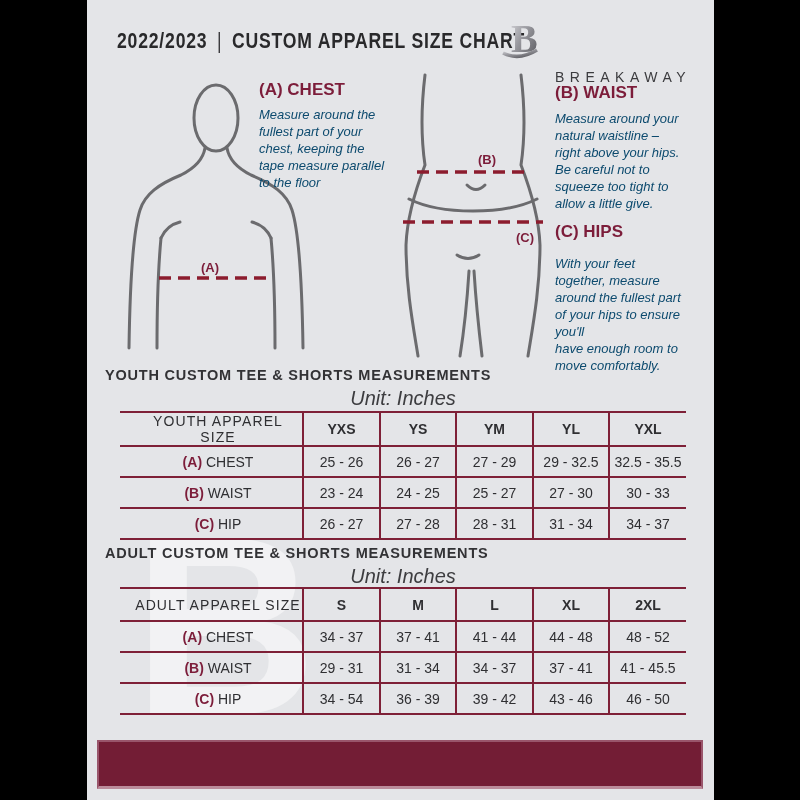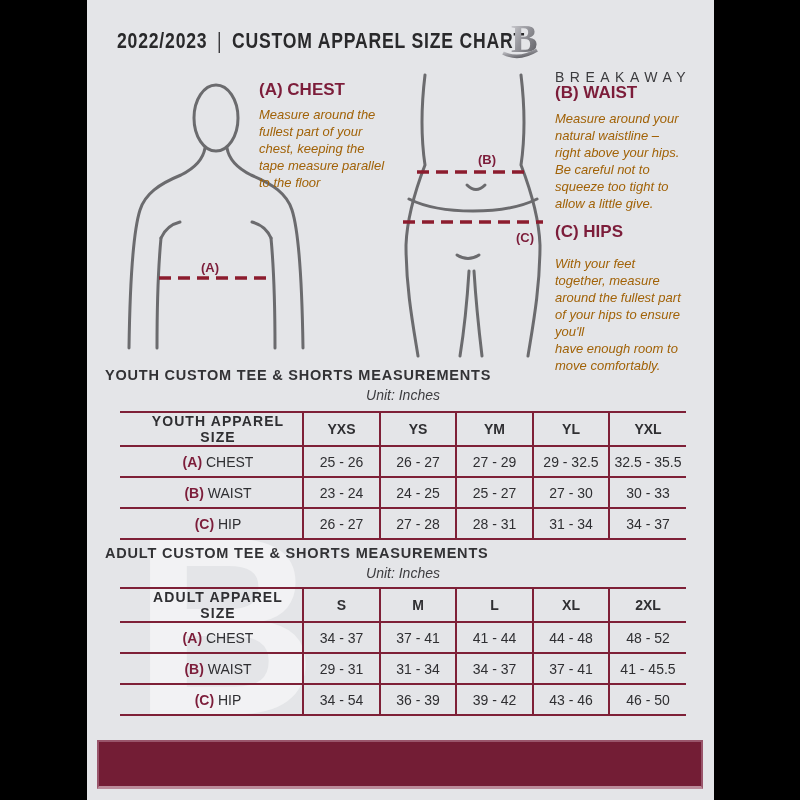--- a/index.html
+++ b/index.html
@@ -21,49 +21,49 @@
   .hdr{left:30px;top:28px;white-space:nowrap;transform:scaleX(.80);
     transform-origin:left center;font-weight:bold;font-size:22px;
     letter-spacing:1px;color:#29292b;z-index:2;}
   .hdr .divider{padding:0 12px;font-weight:normal;color:#3c3c3f;}
   .logo{left:414px;top:16px;z-index:2;}
   .brand{left:468px;top:37px;font-size:14px;font-weight:normal;
     letter-spacing:5.5px;color:#3b3b3e;z-index:2;margin-top:32px;}
 
   
   .guide-h{font-size:17px;font-weight:bold;color:var(--mtext);z-index:2;}
-  .guide-b{font-size:13px;font-style:italic;color:#a16207;line-height:17px;
+  .guide-b{font-size:13px;font-style:italic;color:#0c4a6e;line-height:17px;
     white-space:pre-line;z-index:2;}
   .gA-h{left:172px;top:80px;} .gA-b{left:172px;top:106px;width:170px;}
   .gB-h{left:468px;top:83px;} .gB-b{left:468px;top:110px;width:160px;}
   .gC-h{left:468px;top:222px;} .gC-b{left:468px;top:249px;width:172px;margin-top:6px;}
 
   .fig{z-index:1;}
 
   
   .section-title{left:18px;width:596px;text-align:left;font-weight:bold;
     font-size:14.5px;letter-spacing:.8px;color:#323235;z-index:2;}
   .unit{left:18px;width:596px;text-align:center;font-style:italic;
-    font-size:14px;color:#3d3d40;z-index:2;}
+    font-size:20px;color:#3d3d40;z-index:2;}
   .yt-title{top:367px;} .yt-unit{top:387px;}
   .at-title{top:545px;} .at-unit{top:565px;}
 
   
   table.sizes{position:absolute;left:33px;width:566px;border-collapse:collapse;
     table-layout:fixed;z-index:2;}
   .yt-table{top:411px;} .at-table{top:587px;}
   table.sizes td{border-top:2px solid var(--line);height:31px;
     vertical-align:middle;text-align:center;font-size:14px;color:#2f2f32;}
   table.sizes tr.hdr-row td{height:33px;}
   table.sizes tr:last-child td{border-bottom:2px solid var(--line);}
   table.sizes td:not(:first-child){border-left:2px solid var(--line);}
   td.rowlabel{text-align:left;padding-left:14px;font-size:15px;color:var(--dark);}
   td.rowlabel .key{color:var(--mtext);font-weight:bold;}
   td.firsthdr{text-align:left;padding-left:14px;font-size:15px;
-    letter-spacing:1.1px;color:#4b4b4f;font-weight:bold;}
+    letter-spacing:1.1px;color:#4b4b4f;font-weight:normal;}
   td.sizehdr{font-weight:bold;font-size:15px;color:#2c2c2f;}
 
   
   .footer-bar{left:10px;top:740px;width:606px;height:49px;
     background:var(--maroon);border:2px solid #99556b;
     border-bottom:3px solid #bb8c9b;z-index:2;}
 
   .black-bar{position:absolute;top:0;width:87px;height:800px;background:#000;}
 </style>
 </head>

